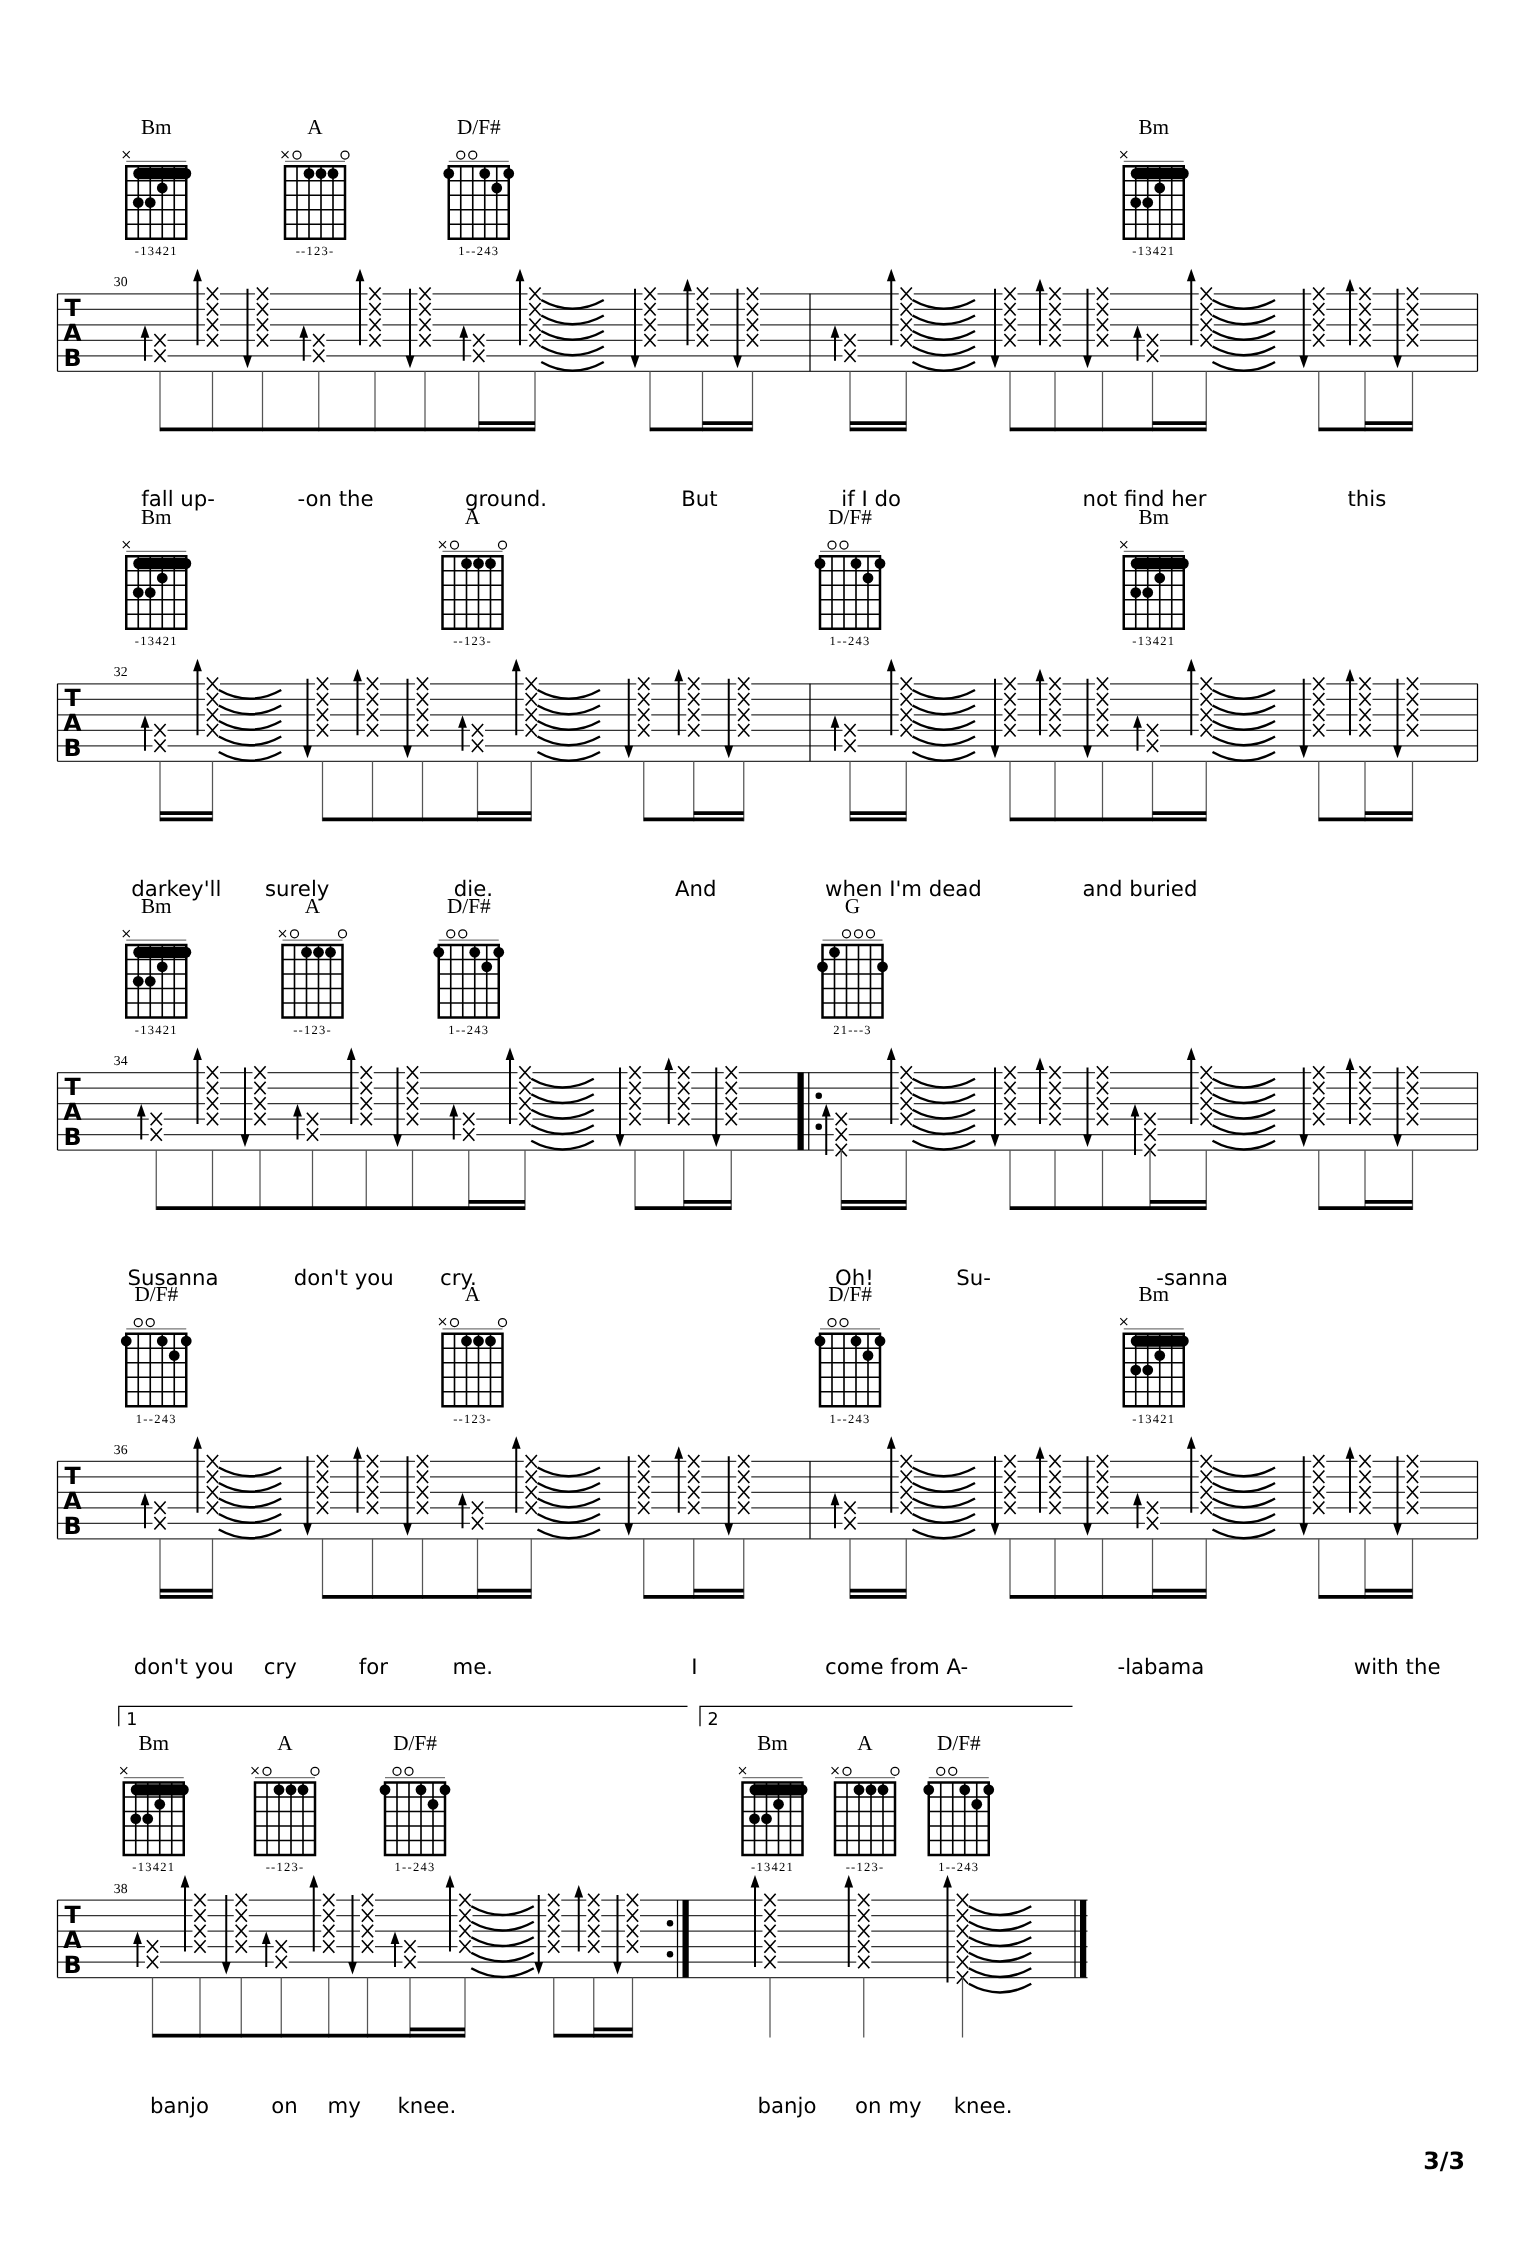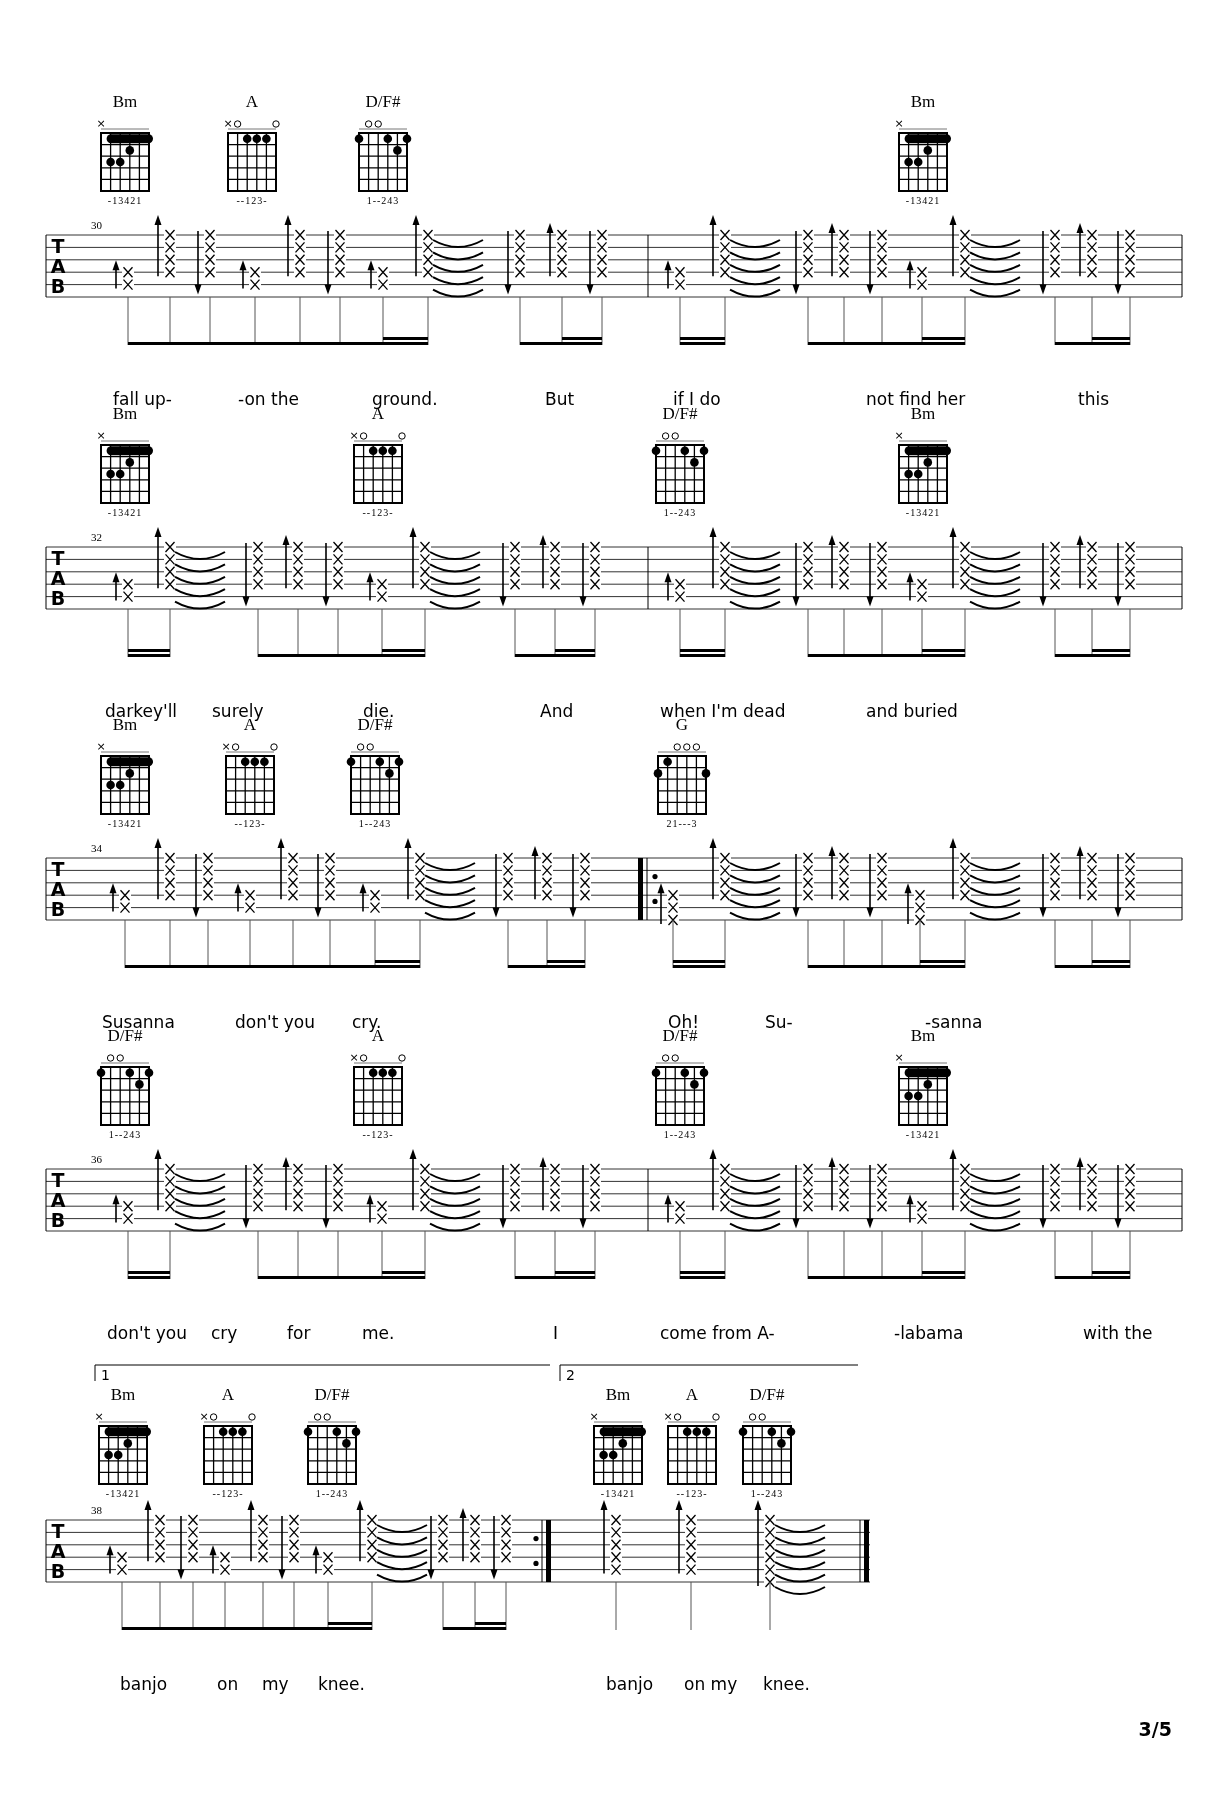--- a/index.html
+++ b/index.html
@@ -1895,13 +1895,13 @@
         <text x="217" y="1690" class="lyric">on</text>
         <text x="262" y="1690" class="lyric">my</text>
         <text x="318" y="1690" class="lyric">knee.</text>
         <text x="606" y="1690" class="lyric">banjo</text>
         <text x="684" y="1690" class="lyric">on my</text>
         <text x="763" y="1690" class="lyric">knee.</text>
       </g>
     </g>
   </svg>
 
-<div class="page-num">3/5</div>
+<div class="page-num">3/3</div>
 
 </body></html>

